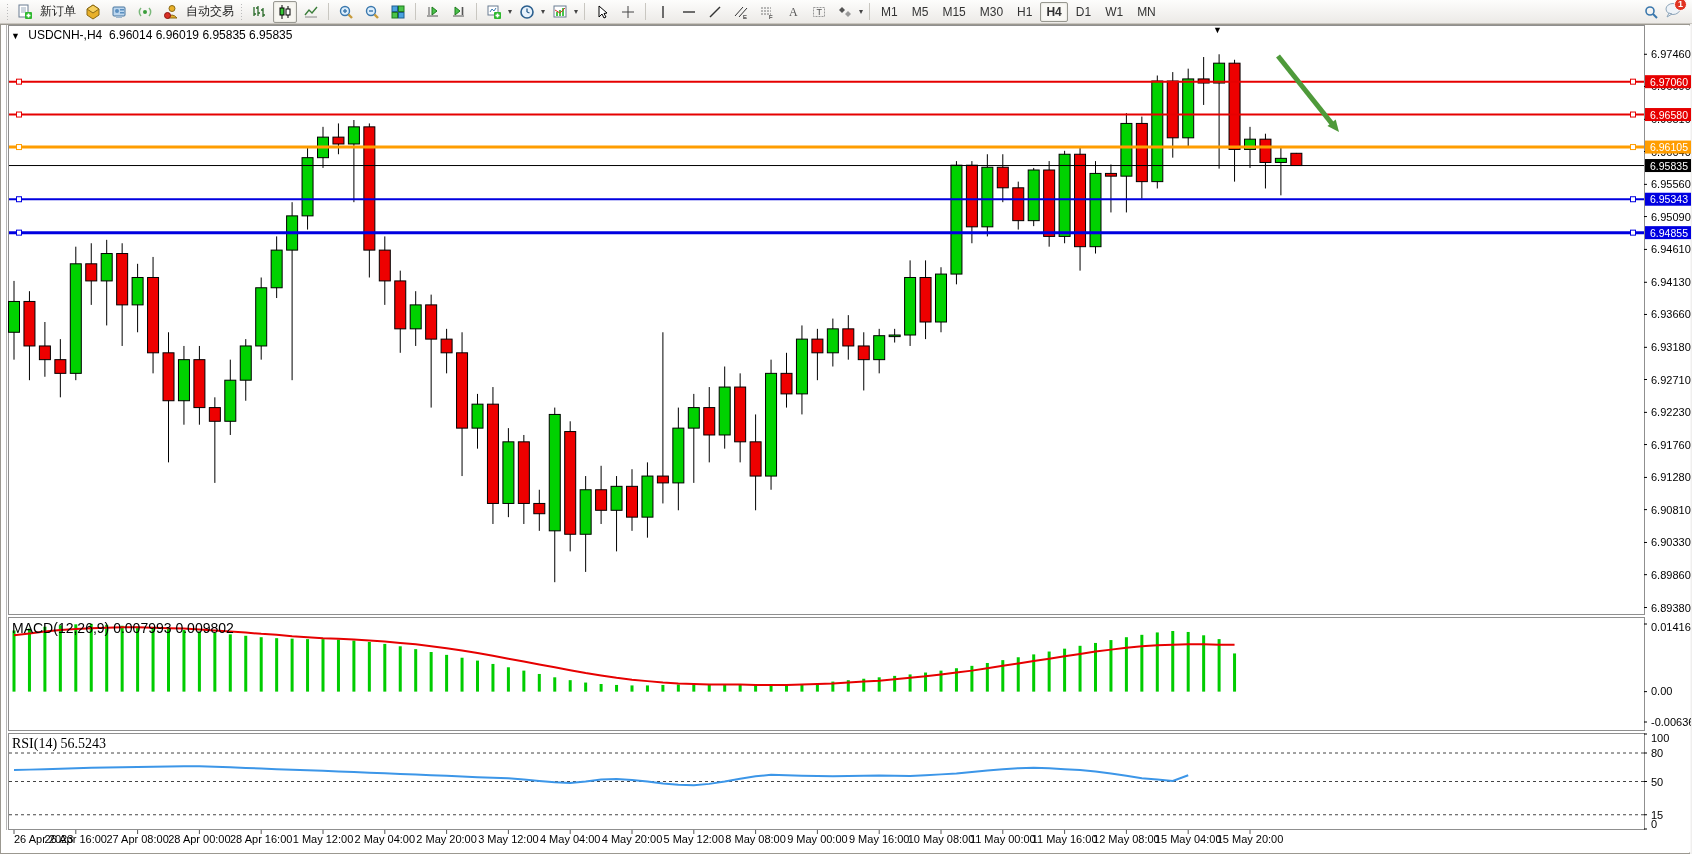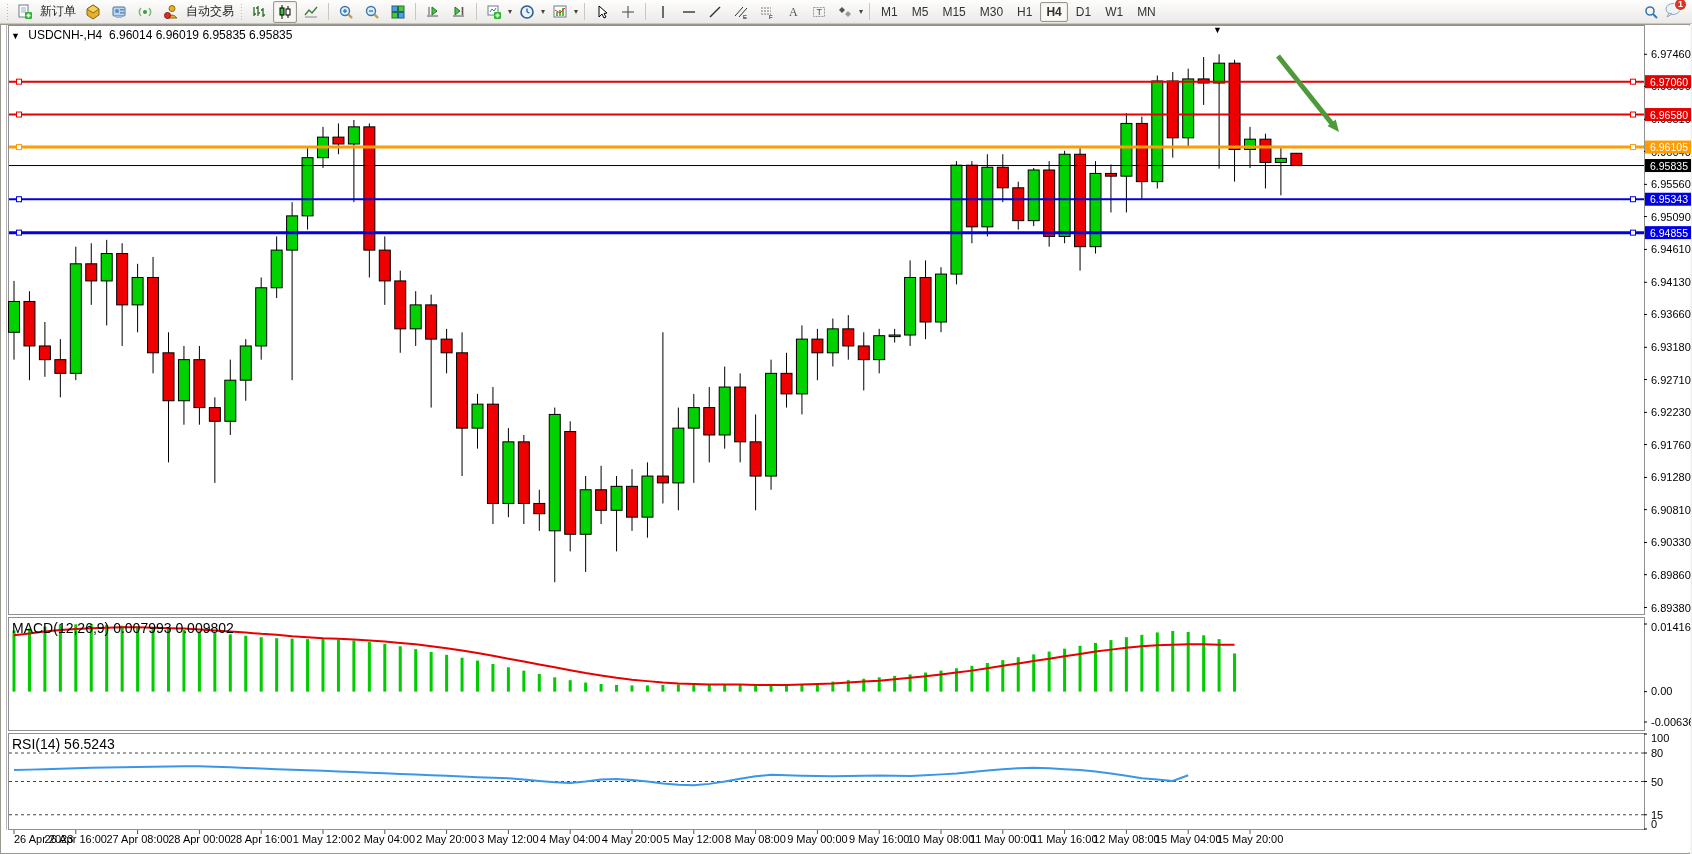--- a/index.html
+++ b/index.html
@@ -319,21 +319,21 @@
   </div>
 </div>
 
 <div class="chart-window">
   <div class="chart-title">
     <span class="tri">▼</span>
     <span>USDCNH-,H4</span>&nbsp;
     <span>6.96014 6.96019 6.95835 6.95835</span>
   </div>
   <div class="ind-label" style="top:595px;">MACD(12,26,9) 0.007993 0.009802</div>
-  <div class="ind-label" style="top:711px;">RSI(14) 56.5243</div>
+  <div class="ind-label" style="top:711px;font-family:Liberation Serif, serif;">RSI(14) 56.5243</div>
   <div class="corner-arrow">▼</div>
   <svg id="chart-svg" width="1690" height="828">
       <g>
         <rect x="0.5" y="0.5" width="1689" height="827" fill="#fff" stroke="none"></rect>
         <rect x="7.5" y="0.5" width="1636" height="589" fill="#fff" stroke="#8f8f8f"></rect>
         <rect x="7.5" y="592.5" width="1636" height="113" fill="#fff" stroke="#8f8f8f"></rect>
         <rect x="7.5" y="708.5" width="1636" height="96" fill="#fff" stroke="#8f8f8f"></rect>
         <line x1="5.5" y1="0" x2="5.5" y2="805" stroke="#b5b5b5"></line>
       </g>
       <g font-size="11" fill="#000">

